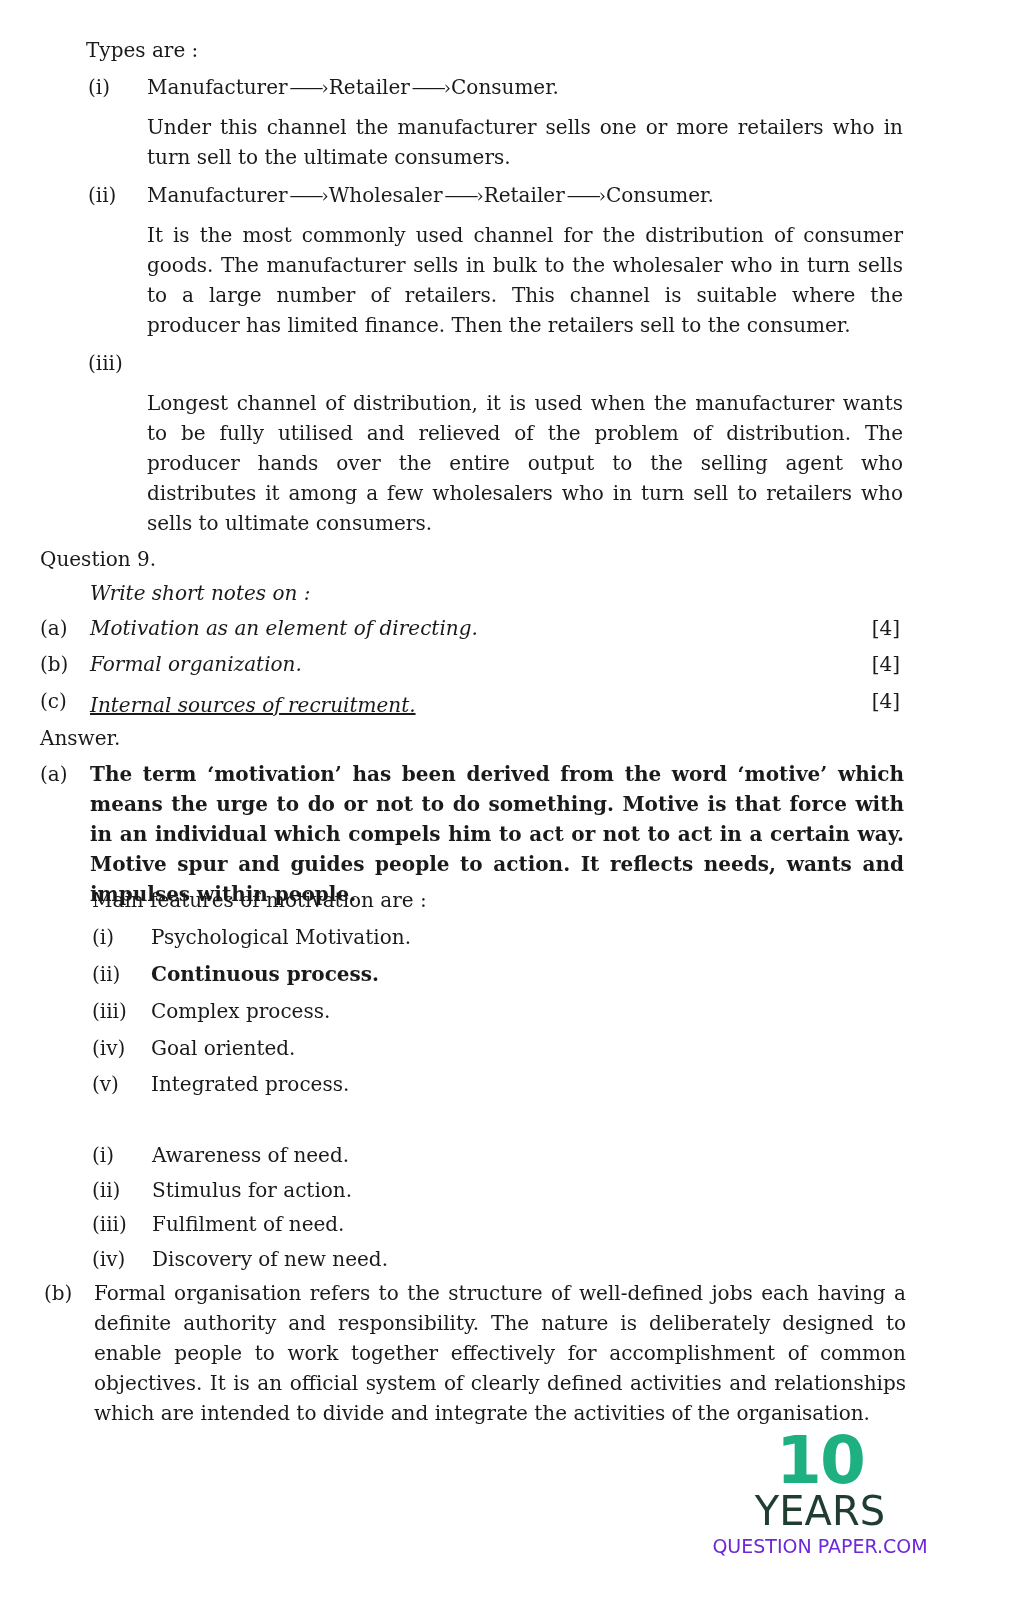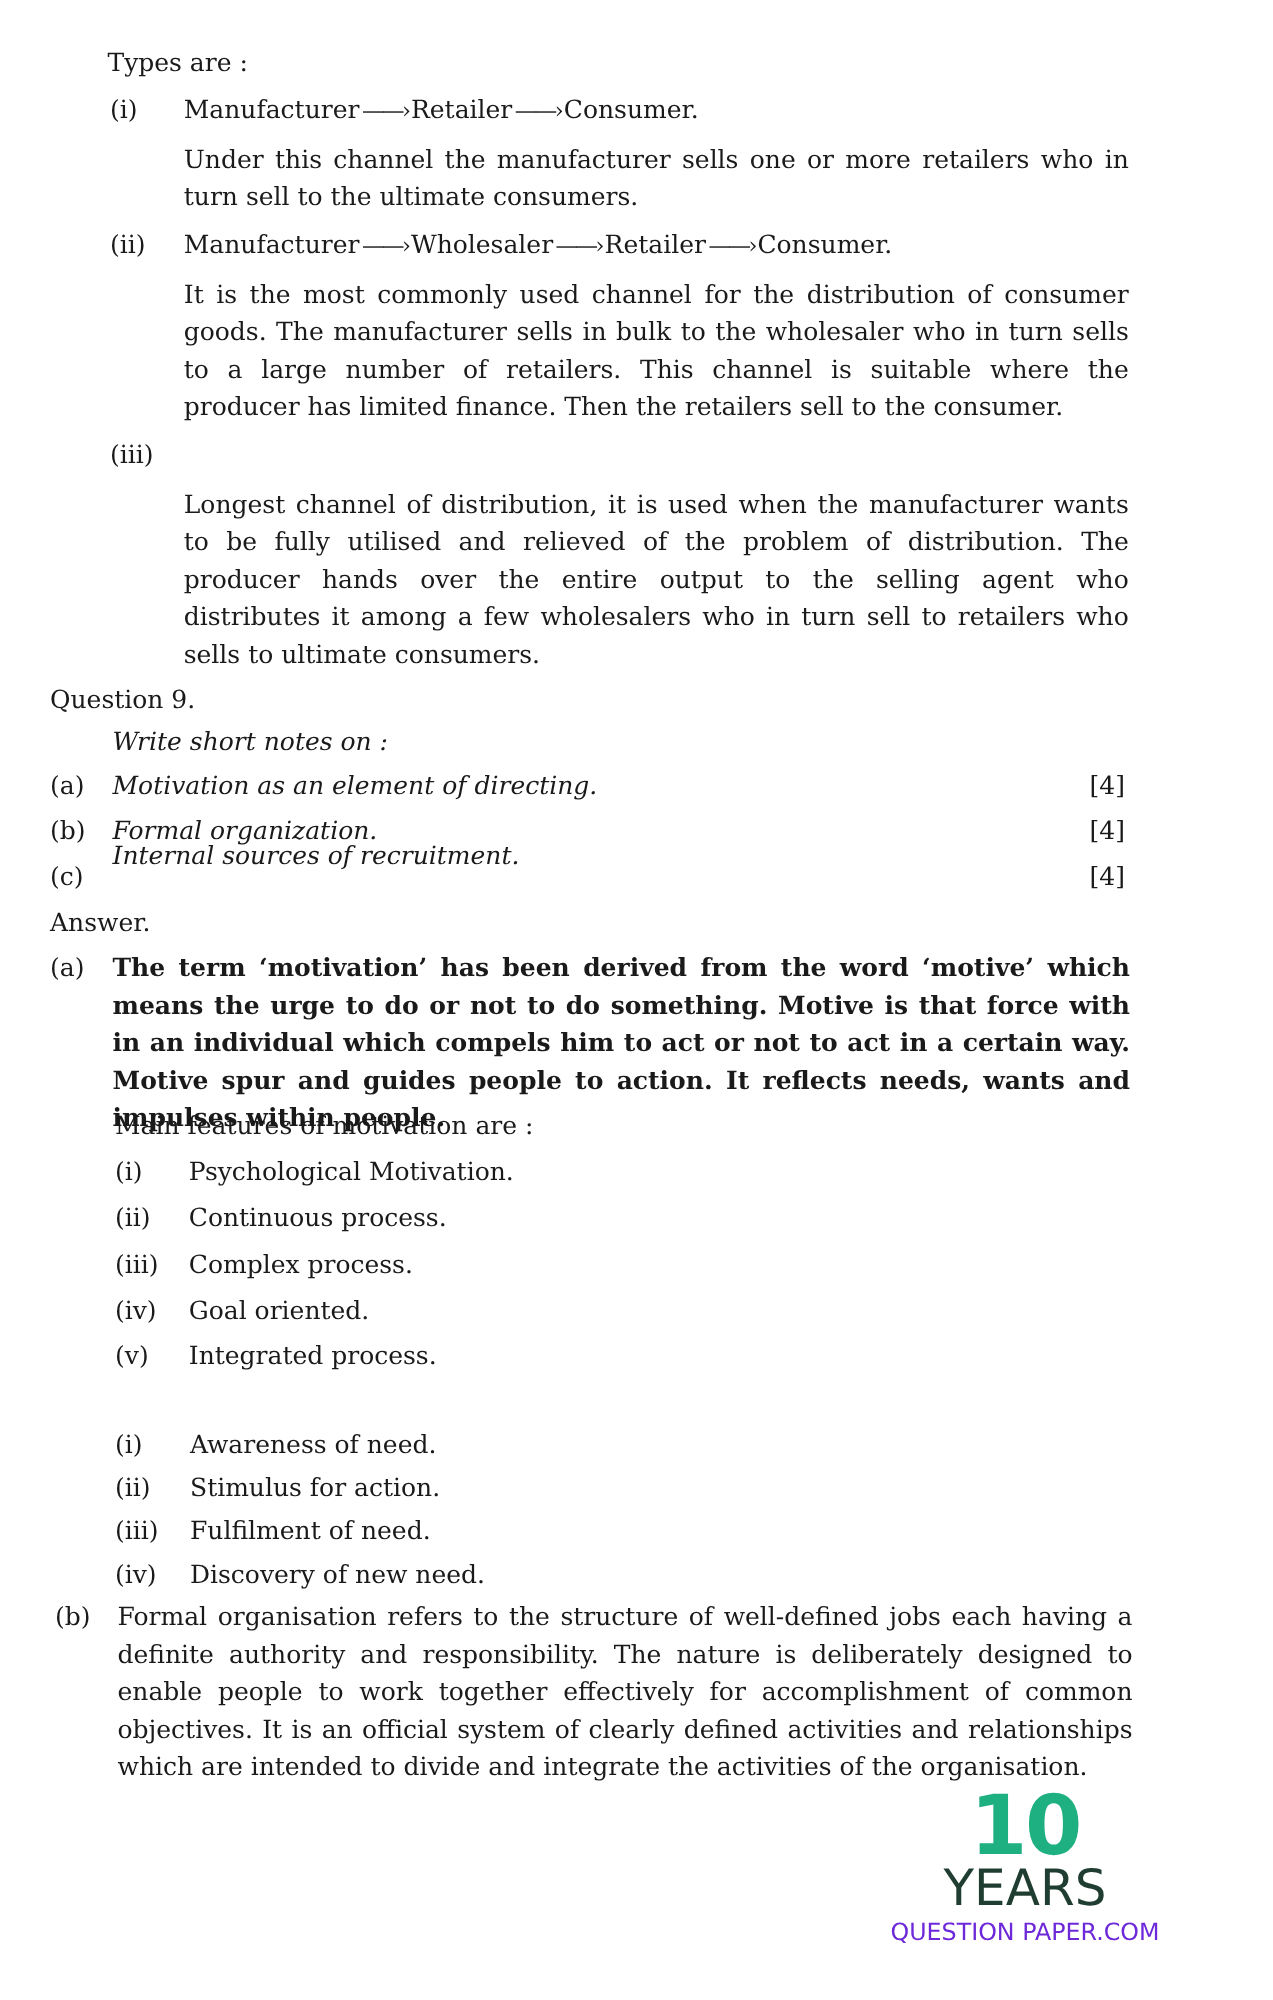--- a/index.html
+++ b/index.html
@@ -49,34 +49,34 @@
 
   <div class="num bold" style="left:40px;top:616px;">(a)</div>
   <div class="line ital" style="left:90px;top:616px;">Motivation as an element of directing.</div>
   <div class="marks" style="top:616px;">[4]</div>
 
   <div class="num bold" style="left:40px;top:652px;">(b)</div>
   <div class="line ital" style="left:90px;top:652px;">Formal organization.</div>
   <div class="marks" style="top:652px;">[4]</div>
 
   <div class="num bold" style="left:40px;top:689px;">(c)</div>
-  <div class="line ital" style="left:90px;top:672px;">Internal sources of recruitment.</div>
+  <div class="line ital" style="left:90px;top:693px;text-decoration:underline;">Internal sources of recruitment.</div>
   <div class="marks" style="top:689px;">[4]</div>
 
   <div class="line bold" style="left:40px;top:726px;">Answer.</div>
 
   <div class="num bold" style="left:40px;top:762px;">(a)</div>
   <div class="para" style="left:90px;top:759px;width:814px;font-weight:bold;">The term ‘motivation’ has been derived from the word ‘motive’ which means the urge to do or not to do something. Motive is that force with in an individual which compels him to act or not to act in a certain way. Motive spur and guides people to action. It reflects needs, wants and impulses within people.</div>
 
   <div class="line" style="left:92px;top:888px;">Main features of motivation are :</div>
 
   <div class="num" style="left:92px;top:925px;">(i)</div>
   <div class="line" style="left:151px;top:925px;">Psychological Motivation.</div>
   <div class="num" style="left:92px;top:962px;">(ii)</div>
-  <div class="line" style="left:151px;top:962px;">Continuous process.</div>
+  <div class="line" style="left:151px;top:962px;font-weight:bold;">Continuous process.</div>
   <div class="num" style="left:92px;top:999px;">(iii)</div>
   <div class="line" style="left:151px;top:999px;">Complex process.</div>
   <div class="num" style="left:92px;top:1036px;">(iv)</div>
   <div class="line" style="left:151px;top:1036px;">Goal oriented.</div>
   <div class="num" style="left:92px;top:1072px;">(v)</div>
   <div class="line" style="left:151px;top:1072px;">Integrated process.</div>
 
 
   <div class="num" style="left:92px;top:1143px;">(i)</div>
   <div class="line" style="left:152px;top:1143px;">Awareness of need.</div>

